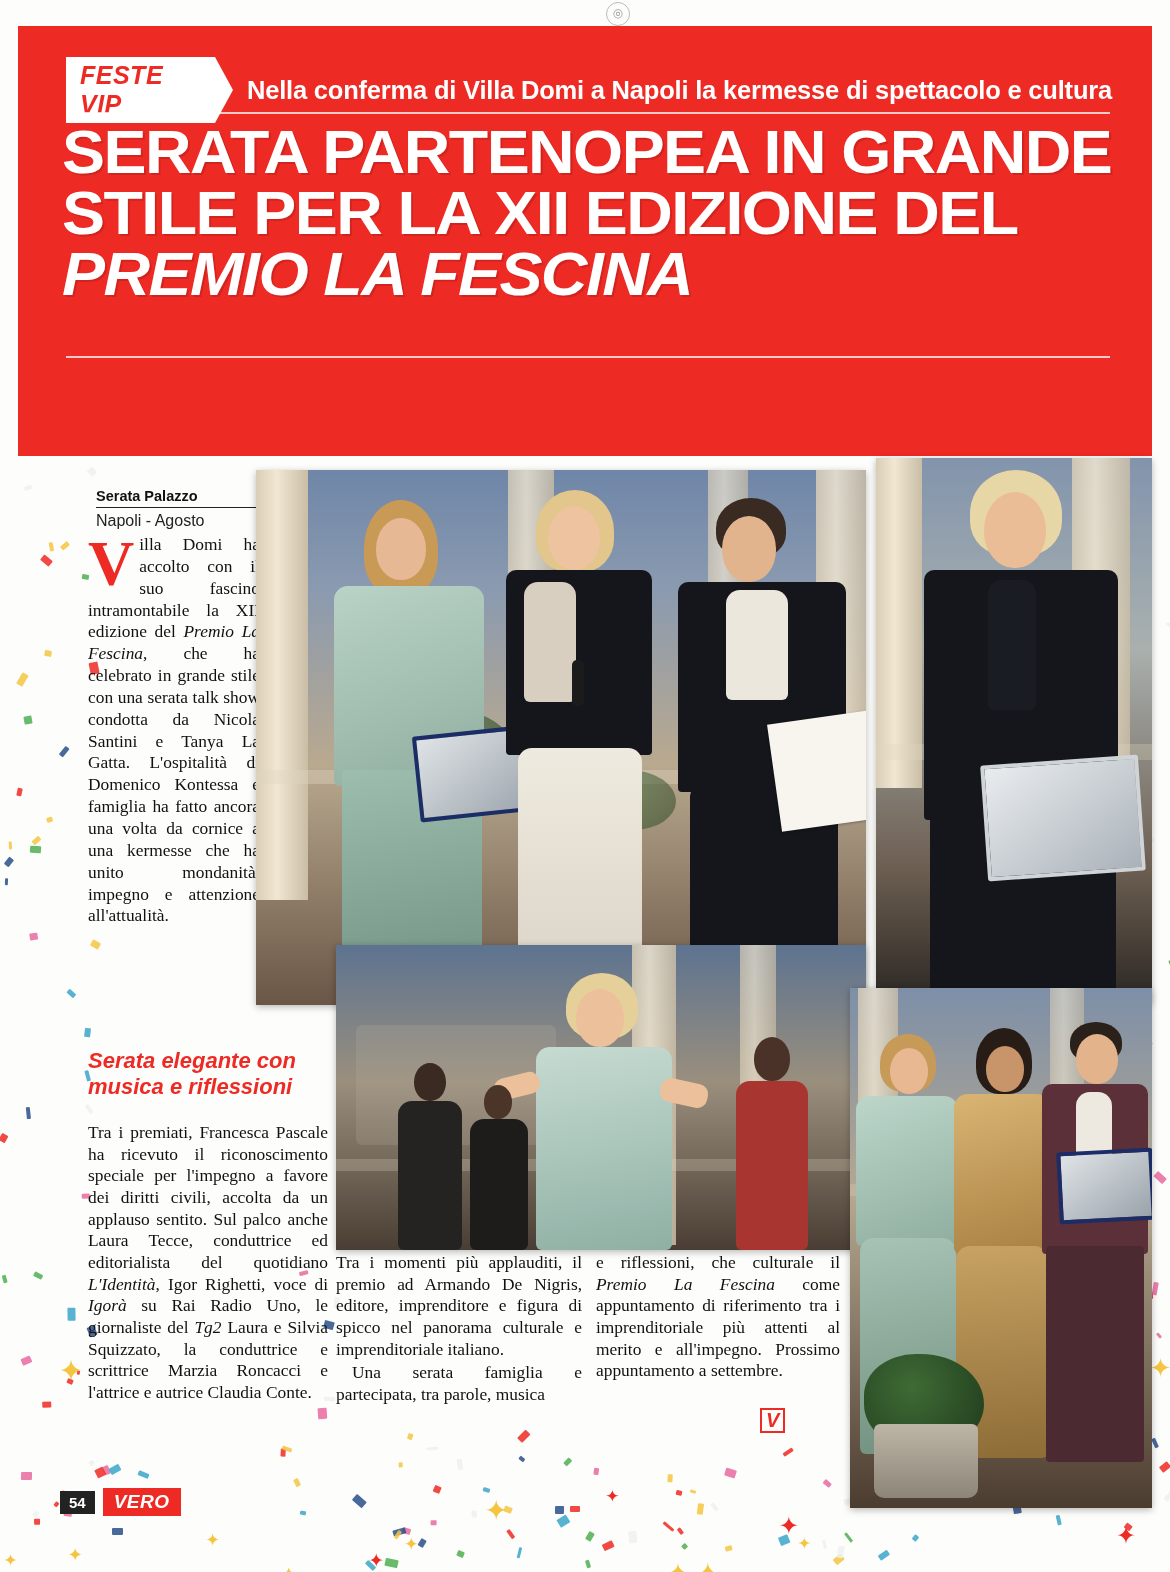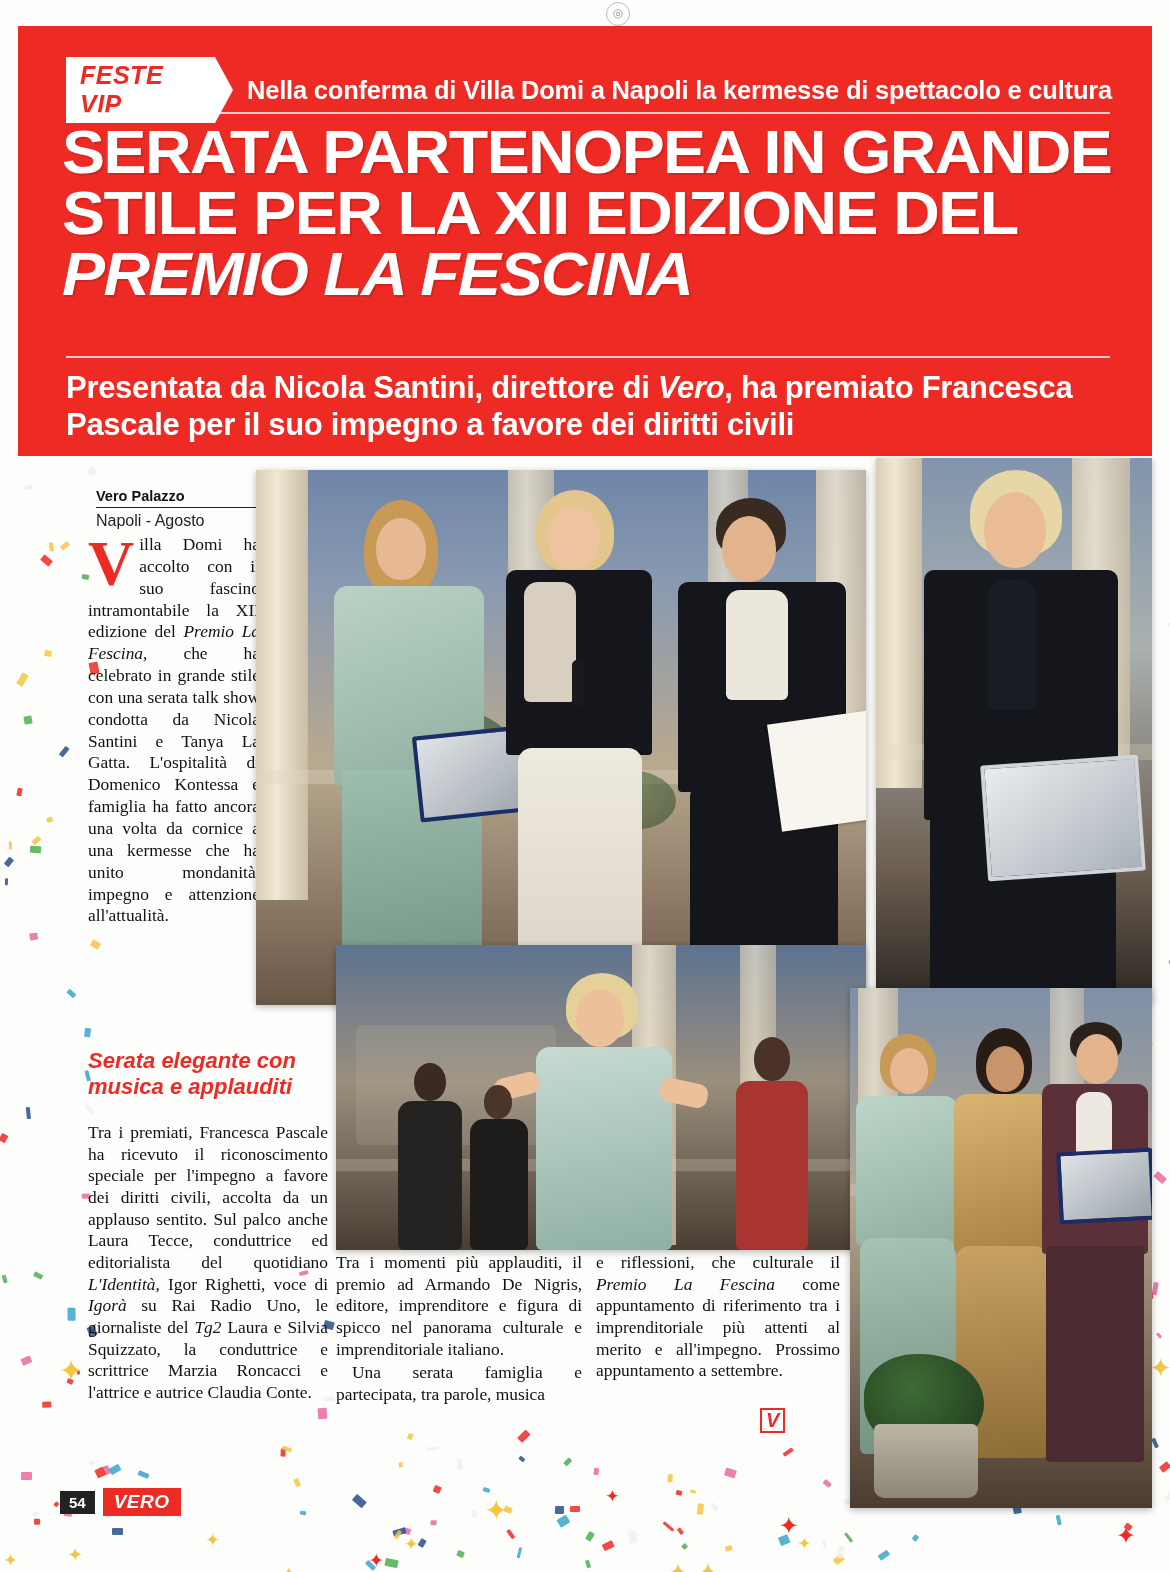--- a/index.html
+++ b/index.html
@@ -351,33 +351,30 @@
     <div class="kicker-row">
       <span class="kicker-tag">FESTE VIP</span>
       <span class="kicker-text">Nella conferma di Villa Domi a Napoli la kermesse di spettacolo e cultura</span>
     </div>
     <div class="rule r1"></div>
     <div class="headline">
       <span>SERATA PARTENOPEA IN GRANDE STILE PER</span>
       <span>LA XII EDIZIONE DEL </span><em>PREMIO LA FESCINA</em>
     </div>
     <div class="rule r2"></div>
-    <div class="subhead">
-      <span>Presentata da Nicola Santini, direttore di </span><em>Vero</em><span>, ha premiato Francesca Pascale per il suo impegno a favore dei diritti civili</span>
-    </div>
-  </div>
-
-  <div class="byline">Vero Palazzo</div>
+  </div>
+
+  <div class="byline">Serata Palazzo</div>
   <div class="dateline">Napoli - Agosto</div>
 
   <div class="col1">
     <span class="dropcap">V</span><span>illa Domi ha accolto con il suo fascino intramontabile la XII edizione del </span><em>Premio La Fescina</em><span>, che ha celebrato in grande stile con una serata talk show condotta da Nicola Santini e Tanya La Gatta. L'ospitalità di Domenico Kontessa e famiglia ha fatto ancora una volta da cornice a una kermesse che ha unito mondanità, impegno e attenzione all'attualità.</span>
   </div>
 
-  <div class="subhead2">Serata elegante con musica e applauditi</div>
+  <div class="subhead2">Serata elegante con musica e riflessioni</div>
 
   <div class="col1b">
     <span class="indent">Tra i premiati, Francesca Pascale ha ricevuto il riconoscimento speciale per l'impegno a favore dei diritti civili, accolta da un applauso sentito. Sul palco anche Laura Tecce, conduttrice ed editorialista del quotidiano </span><em>L'Identità</em><span>, Igor Righetti, voce di </span><em>Igorà</em><span> su Rai Radio Uno, le giornaliste del </span><em>Tg2</em><span> Laura e Silvia Squizzato, la conduttrice e scrittrice Marzia Roncacci e l'attrice e autrice Claudia Conte.</span>
   </div>
 
   <div class="col2">
     <div>Tra i momenti più applauditi, il premio ad Armando De Nigris, editore, imprenditore e figura di spicco nel panorama culturale e imprenditoriale italiano.</div>
     <div class="indent" style="margin-top:2px">Una serata famiglia e partecipata, tra parole, musica</div>
   </div>
 

